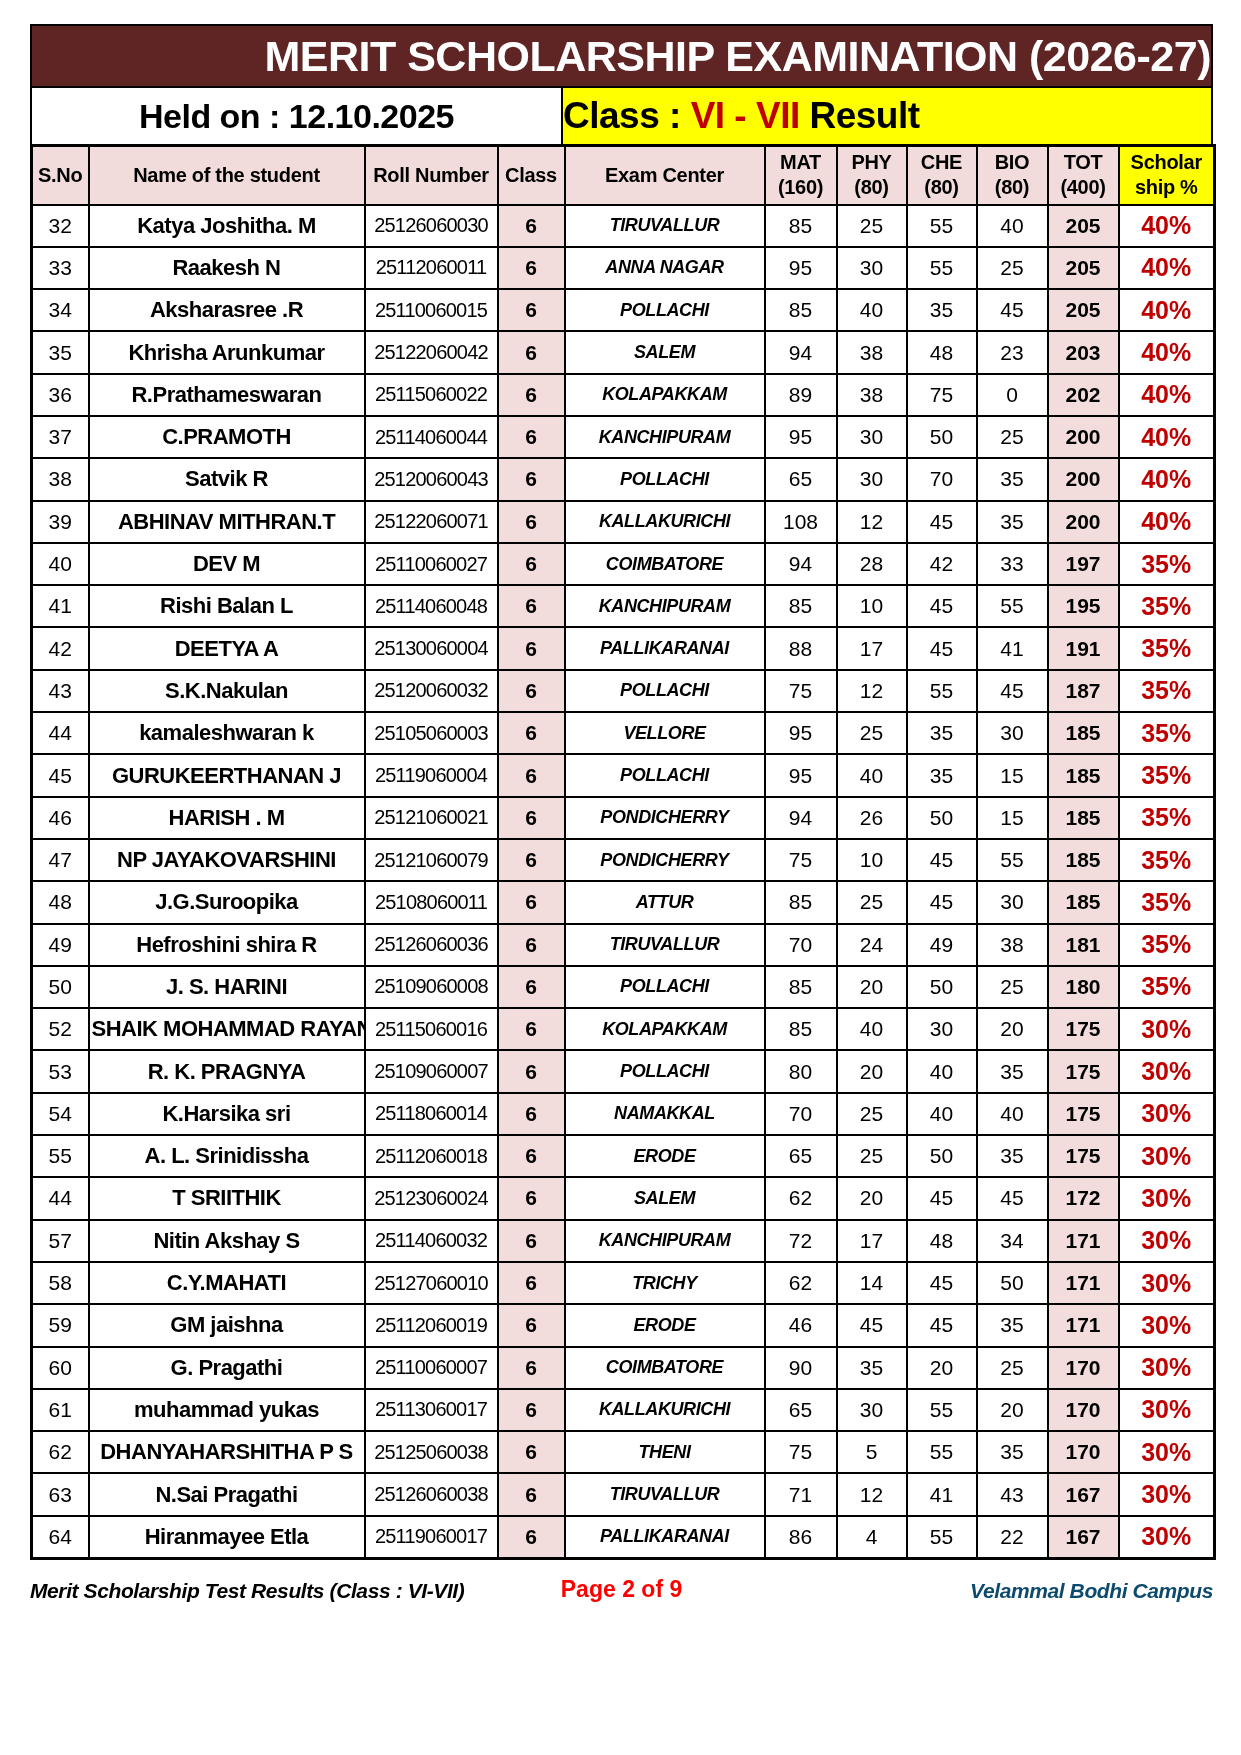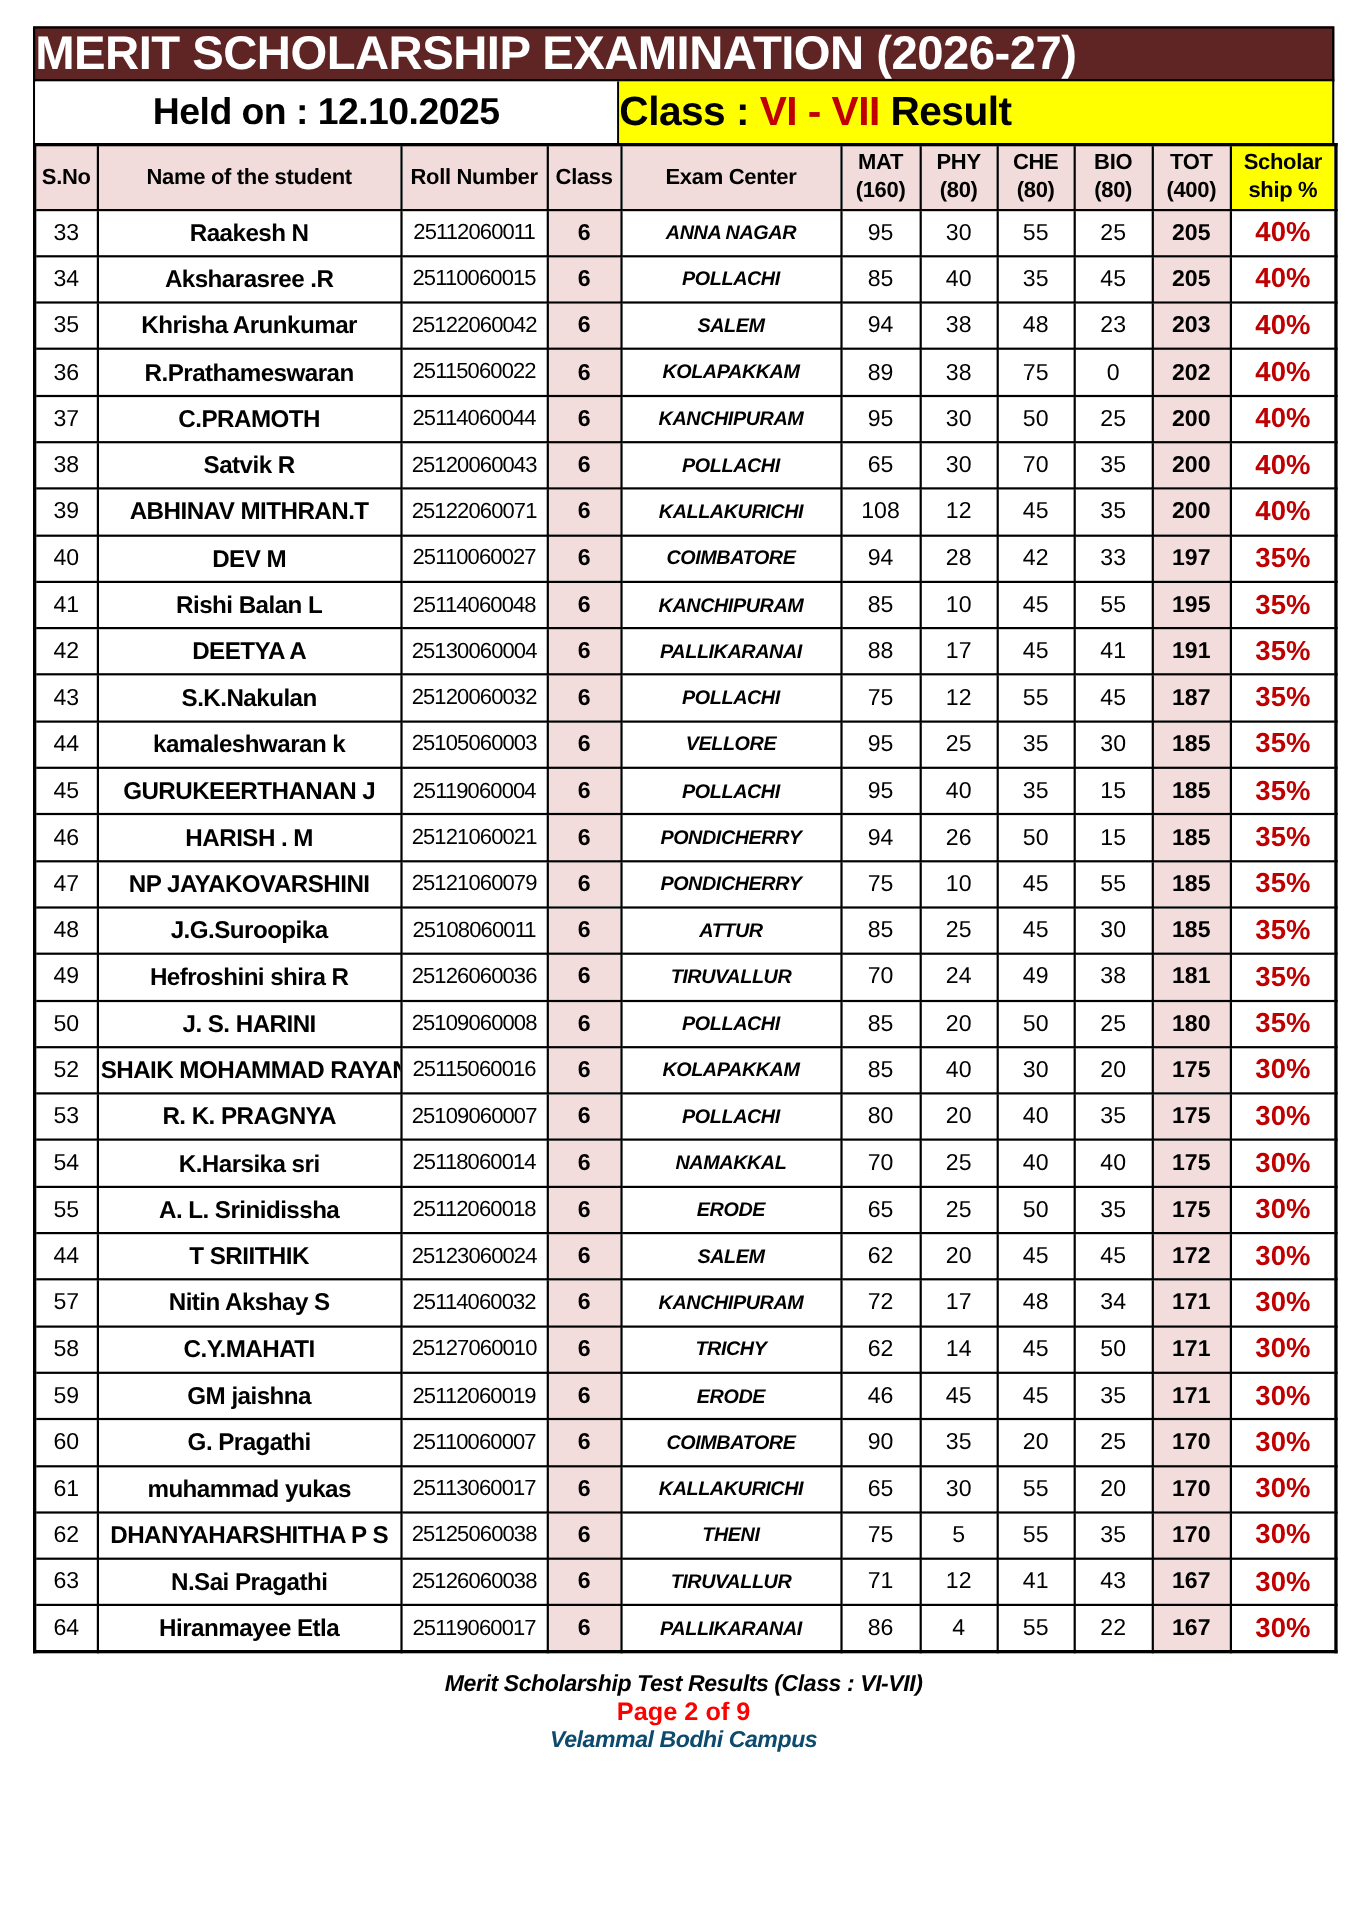--- a/index.html
+++ b/index.html
@@ -6,23 +6,23 @@
   body {
     width:1241px; height:1755px;
     font-family:"Liberation Sans", sans-serif;
     -webkit-font-smoothing:antialiased;
   }
   .page { position:relative; width:1241px; height:1755px; background:#ffffff; overflow:hidden; }
   .content { position:absolute; left:30px; top:24px; width:1183px; }
 
   
   .title-bar {
-    box-sizing:border-box; height:50px;
+    box-sizing:border-box; height:64px;
     background:#5E2524; border:2px solid #000;
-    display:flex; align-items:center; justify-content:flex-start;
+    display:flex; align-items:center; justify-content:flex-end;
     color:#ffffff; font-weight:bold; font-size:43px; letter-spacing:-0.5px;
     white-space:nowrap;
   }
 
   
   .subtitle-row { box-sizing:border-box; display:flex; margin-top:-2px; height:60px; border:2px solid #000; }
   .held-on {
     box-sizing:border-box; width:531px; background:#ffffff;
     border-right:2px solid #000;
     display:flex; align-items:center; justify-content:center;
@@ -67,21 +67,21 @@
   tbody td { height:42.3px; font-size:21px; color:#000; }
   td.cell-sno    { font-size:21px; }
   td.cell-name   { text-align:left; padding-left:7px; font-weight:bold; font-size:22px; letter-spacing:-0.5px; }
   td.cell-roll   { font-size:20px; letter-spacing:-0.8px; }
   td.cell-class  { font-weight:bold; background:#F2DDDC; }
   td.cell-center { font-weight:bold; font-style:italic; font-size:18px; letter-spacing:-0.4px; }
   td.cell-tot    { font-weight:bold; background:#F2DDDC; }
   td.cell-scholarship { font-weight:bold; color:#C00000; font-size:25px; }
 
   
-  .footer { display:flex; align-items:center; margin-top:16px; width:1183px;flex-direction:column; }
+  .footer { display:flex; align-items:flex-end; margin-top:16px; width:1183px; }
   .footer-left  { flex:1; text-align:left;  font-weight:bold; font-style:italic; font-size:21px; letter-spacing:-0.4px; color:#000; }
   .footer-center{ flex:0 0 auto; text-align:center; font-weight:bold; font-size:23px; color:#FF0000; }
   .footer-right { flex:1; text-align:right; font-weight:bold; font-style:italic; font-size:21px; letter-spacing:-0.4px; color:#0c4a6e; }
 </style>
 </head>
 <body>
 
 <div class="page">
   <div class="content">
 
@@ -138,20 +138,33 @@
               <div>(400)</div>
             </th>
             <th class="yellow">
               <div>Scholar</div>
               <div>ship %</div>
             </th>
           </tr>
         </thead>
       <tbody>
           <tr>
+            <td class="cell-sno">32</td>
+            <td class="cell-name">Katya Joshitha. M</td>
+            <td class="cell-roll">25126060030</td>
+            <td class="cell-class">6</td>
+            <td class="cell-center">TIRUVALLUR</td>
+            <td class="cell-mat">85</td>
+            <td class="cell-phy">25</td>
+            <td class="cell-che">55</td>
+            <td class="cell-bio">40</td>
+            <td class="cell-tot">205</td>
+            <td class="cell-scholarship">40%</td>
+          </tr>
+          <tr>
             <td class="cell-sno">33</td>
             <td class="cell-name">Raakesh N</td>
             <td class="cell-roll">25112060011</td>
             <td class="cell-class">6</td>
             <td class="cell-center">ANNA NAGAR</td>
             <td class="cell-mat">95</td>
             <td class="cell-phy">30</td>
             <td class="cell-che">55</td>
             <td class="cell-bio">25</td>
             <td class="cell-tot">205</td>

